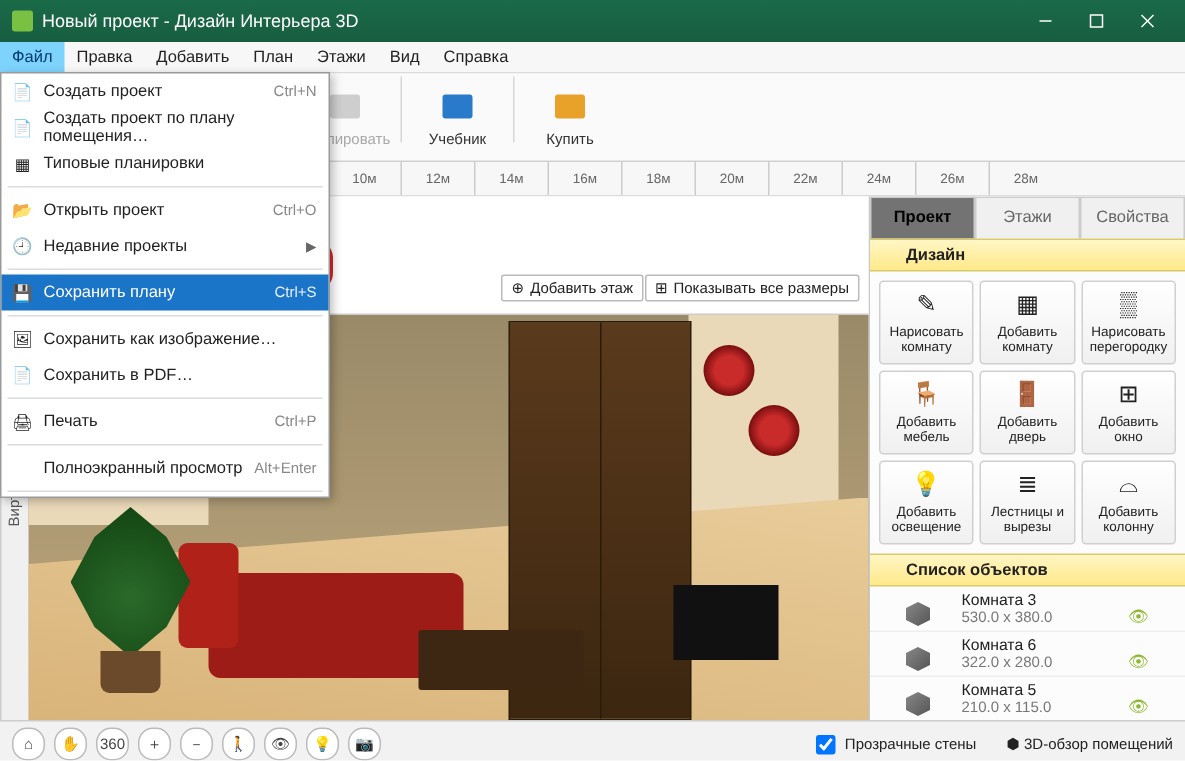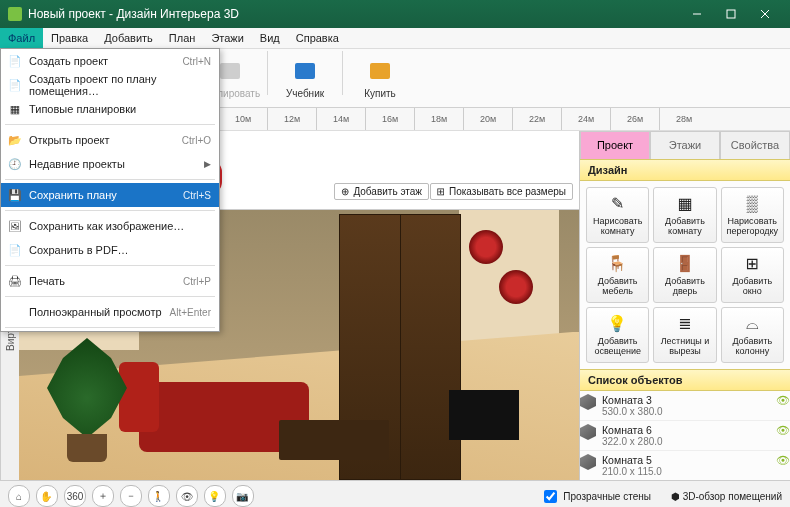--- a/index.html
+++ b/index.html
@@ -6,21 +6,21 @@
 
 .titlebar{height:28px;background:linear-gradient(#1a6a48,#175e40);color:#fff;display:flex;align-items:center;padding:0 8px;position:relative}
 .titlebar .app-icon{width:14px;height:14px;background:#7ac143;border-radius:2px;margin-right:6px}
 .titlebar .title{flex:1;font-size:12px}
 .winbtns{display:flex;gap:0}
 .winbtn{width:34px;height:22px;display:flex;align-items:center;justify-content:center;color:#dfeee7}
 .winbtn svg{width:10px;height:10px}
 
 .menubar{height:20px;background:#f7f7f7;display:flex;align-items:stretch;border-bottom:1px solid #dcdcdc}
 .menubar .mitem{padding:0 8px;line-height:20px;font-size:11px}
-.menubar .mitem.active{background:#14b8a6;color:#003a6a}
+.menubar .mitem.active{background:#7dd3fc;color:#003a6a}
 
 .toolbar{height:58px;background:#fafafa;border-bottom:1px solid #d0d0d0;display:flex;align-items:center;padding:0 6px}
 .tb-group{display:flex;gap:2px}
 .tb-sep{width:1px;height:44px;background:#d6d6d6;margin:0 6px}
 .tb-btn{width:58px;height:54px;display:flex;flex-direction:column;align-items:center;justify-content:center;border-radius:3px}
 .tb-btn .ico{width:28px;height:28px;display:flex;align-items:center;justify-content:center}
 .tb-btn .lbl{font-size:10px;margin-top:2px;color:#333}
 .tb-btn.dim .lbl{color:#a8a8a8}
 .tb-btn.dim .ico{opacity:.45}
 
@@ -50,27 +50,27 @@
 .wall-flower.r{left:440px;width:100px}
 .flower{position:absolute;width:34px;height:34px;background:radial-gradient(circle,#c92a2a 40%,#7a0f0f 70%);border-radius:50%}
 
 .bottombar{height:30px;background:#f2f2f2;border-top:1px solid #ccc;display:flex;align-items:center;padding:0 8px;gap:6px;font-size:10px}
 .bb-icon{width:20px;height:20px;border:1px solid #bbb;border-radius:10px;display:flex;align-items:center;justify-content:center;background:#fff;font-size:10px;color:#444}
 .bb-chk{display:flex;align-items:center;gap:3px;margin-left:auto}
 
 .right{width:210px;border-left:1px solid #c8c8c8;background:#fcfcfc;display:flex;flex-direction:column}
 .rtabs{display:flex;height:28px}
 .rtab{flex:1;text-align:center;line-height:26px;font-size:11px;border:1px solid #ccc;border-bottom:none;background:#f0f0f0;color:#666}
-.rtab.active{background:#f9a8d4;color:#000;font-weight:400}
-.rhead{background:linear-gradient(#fff6c4,#ffe98a);padding:4px 8px;font-weight:600;border-top:1px solid #d8c96a;border-bottom:1px solid #d8c96a;font-size:11px}
+.rtab.active{background:#737373;color:#000;font-weight:700}
+.rhead{background:linear-gradient(#fff6c4,#ffe98a);padding:4px 24px;font-weight:600;border-top:1px solid #d8c96a;border-bottom:1px solid #d8c96a;font-size:11px}
 .tools{display:grid;grid-template-columns:repeat(3,1fr);gap:4px;padding:6px}
 .tool{height:54px;border:1px solid #d0d0d0;border-radius:3px;background:linear-gradient(#fff,#f0f0f0);display:flex;flex-direction:column;align-items:center;justify-content:center;font-size:9px;text-align:center;line-height:1.1}
 .tool .ti{width:22px;height:22px;margin-bottom:2px;display:flex;align-items:center;justify-content:center;font-size:16px}
 .objlist{flex:1;overflow:auto}
-.obj{display:flex;align-items:flex-start;gap:6px;padding:3px 0;border-bottom:1px solid #eee}
+.obj{display:flex;align-items:flex-end;gap:21px;padding:3px 24px;border-bottom:1px solid #eee}
 .obj .cube{width:16px;height:16px;background:linear-gradient(135deg,#888,#555);clip-path:polygon(50% 0,100% 25%,100% 75%,50% 100%,0 75%,0 25%)}
 .obj .txt{flex:1}
 .obj .name{font-size:10.5px}
 .obj .dim{font-size:10px;color:#777}
 .obj .eye{color:#8ab82a;font-size:11px}
 
 .dropdown{position:absolute;left:0;top:48px;width:218px;background:#fff;border:1px solid #9a9a9a;box-shadow:2px 2px 6px rgba(0,0,0,.25);z-index:50}
 .dd-item{display:flex;align-items:center;height:24px;padding:0 8px 0 28px;position:relative;font-size:11px}
 .dd-item .shortcut{margin-left:auto;color:#888;font-size:10px}
 .dd-item .dd-ico{position:absolute;left:6px;width:16px;height:16px;display:flex;align-items:center;justify-content:center}

